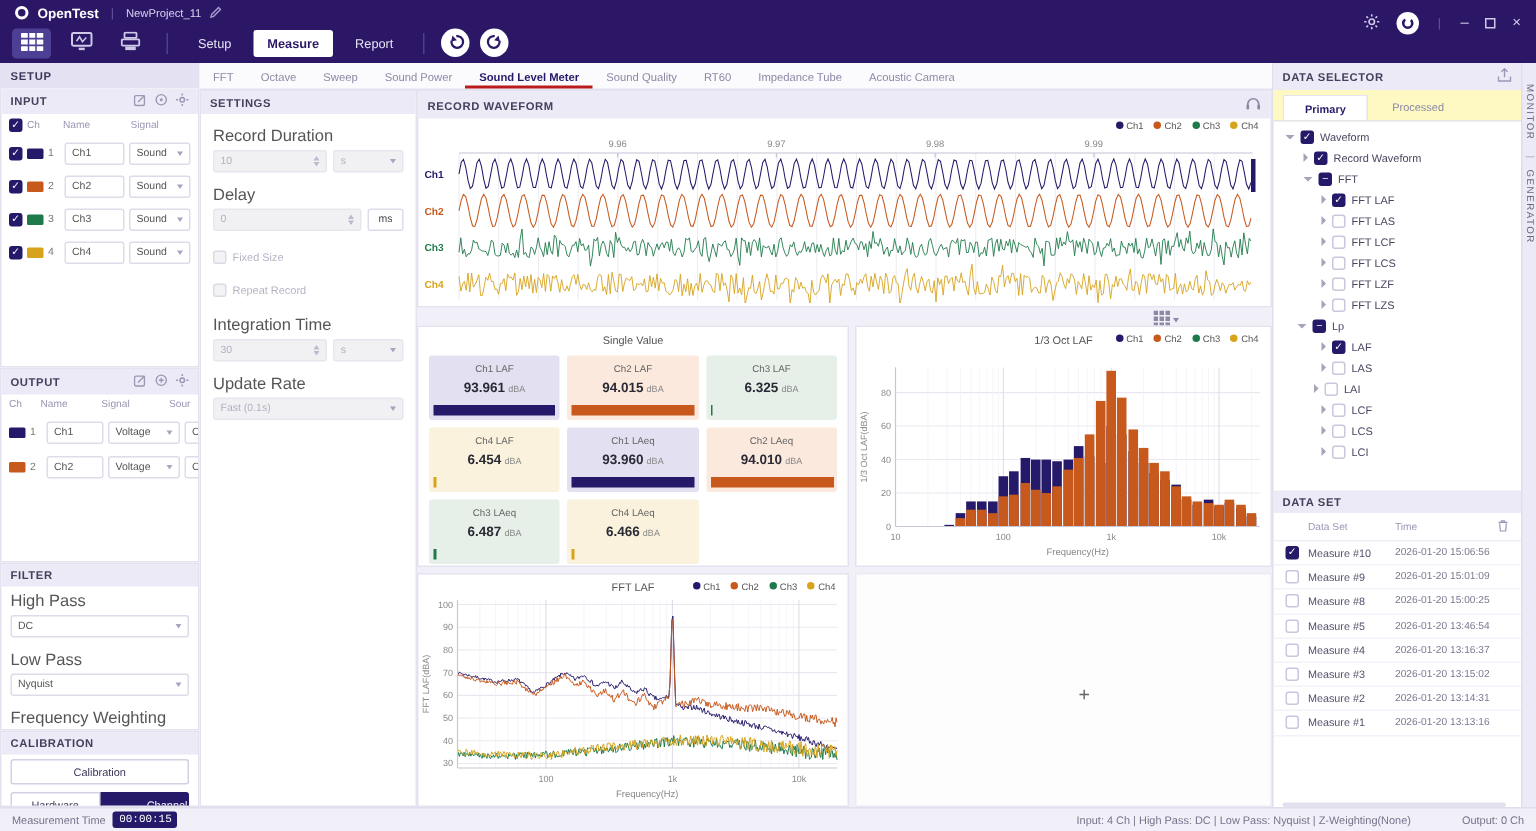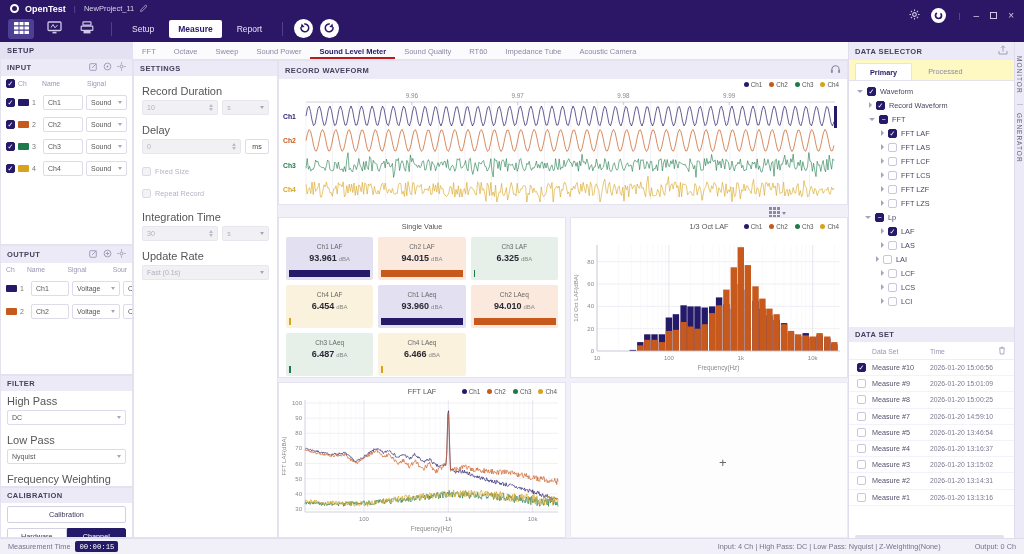--- a/index.html
+++ b/index.html
@@ -351,21 +351,21 @@
   </div>
 
   <div class="panel" style="flex:1; overflow:hidden;">
     <div class="phead">
         <span>CALIBRATION</span>
       </div>
     <div style="padding:3px 6px;">
       <div class="btn">Calibration</div>
       <div style="display:flex; gap:0; margin-top:5px;">
         <div class="btn" style="flex:1; border-radius:2px 0 0 2px;">Hardware</div>
-        <div class="btn primary" style="flex:1; border-radius:0 2px 2px 0;">Channel</div>
+        <div class="btn primary" style="flex:1; border-radius:0 2px 2px 0;text-align:right;">Channel</div>
       </div>
     </div>
   </div>
 </div>
 
 <div class="tabsrow" id="measure-tabs">
     <div class="mtab">FFT</div>
     <div class="mtab">Octave</div>
     <div class="mtab">Sweep</div>
     <div class="mtab">Sound Power</div>
@@ -873,25 +873,20 @@
      <span class="dname">Measure #9</span>
      <span class="dtime">2026-01-20 15:01:09</span>
    </div>
       <div class="drow">
      <span class="cb off"></span>
      <span class="dname">Measure #8</span>
      <span class="dtime">2026-01-20 15:00:25</span>
    </div>
       <div class="drow">
      <span class="cb off"></span>
-     <span class="dname">Measure #7</span>
-     <span class="dtime">2026-01-20 14:59:10</span>
-   </div>
-      <div class="drow">
-     <span class="cb off"></span>
      <span class="dname">Measure #5</span>
      <span class="dtime">2026-01-20 13:46:54</span>
    </div>
       <div class="drow">
      <span class="cb off"></span>
      <span class="dname">Measure #4</span>
      <span class="dtime">2026-01-20 13:16:37</span>
    </div>
       <div class="drow">
      <span class="cb off"></span>

